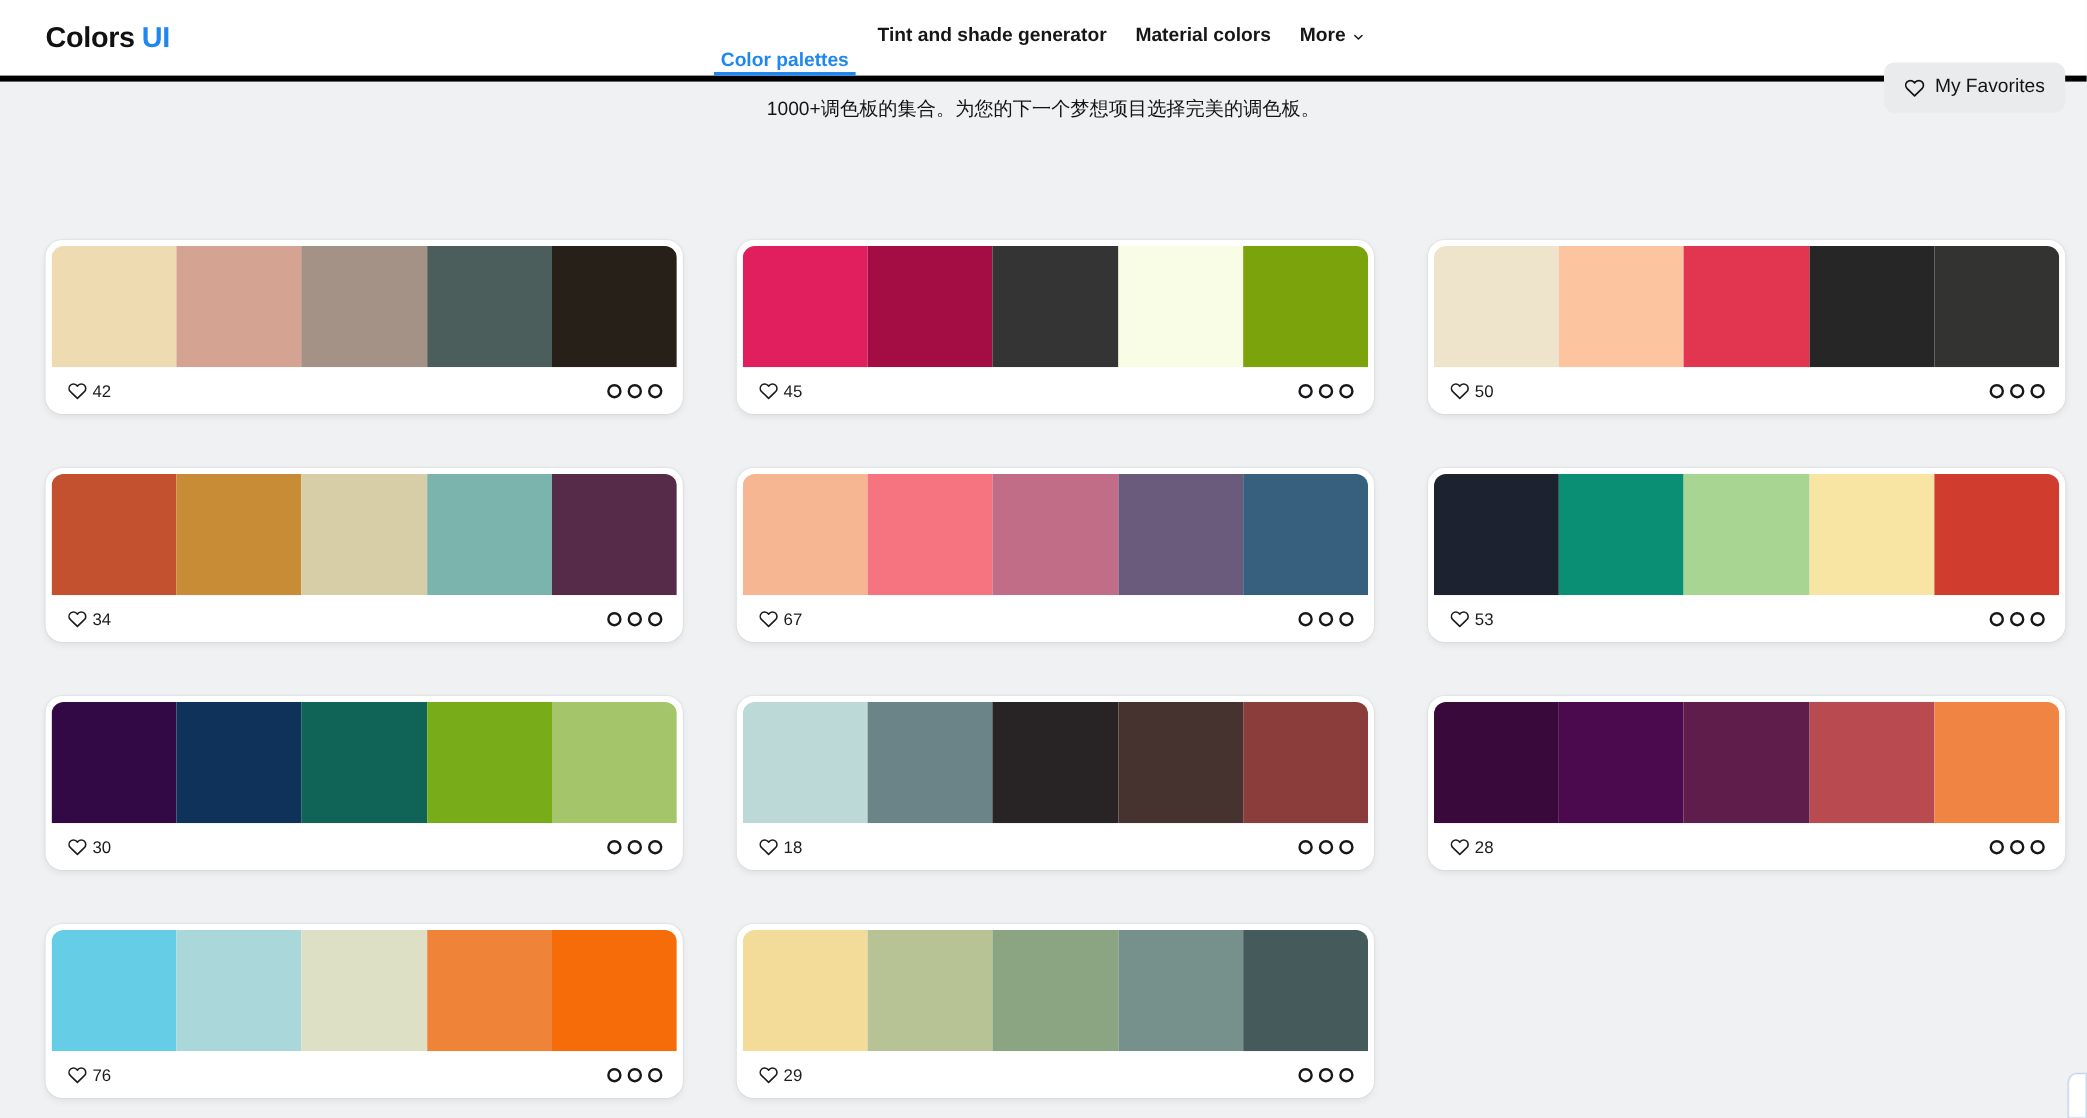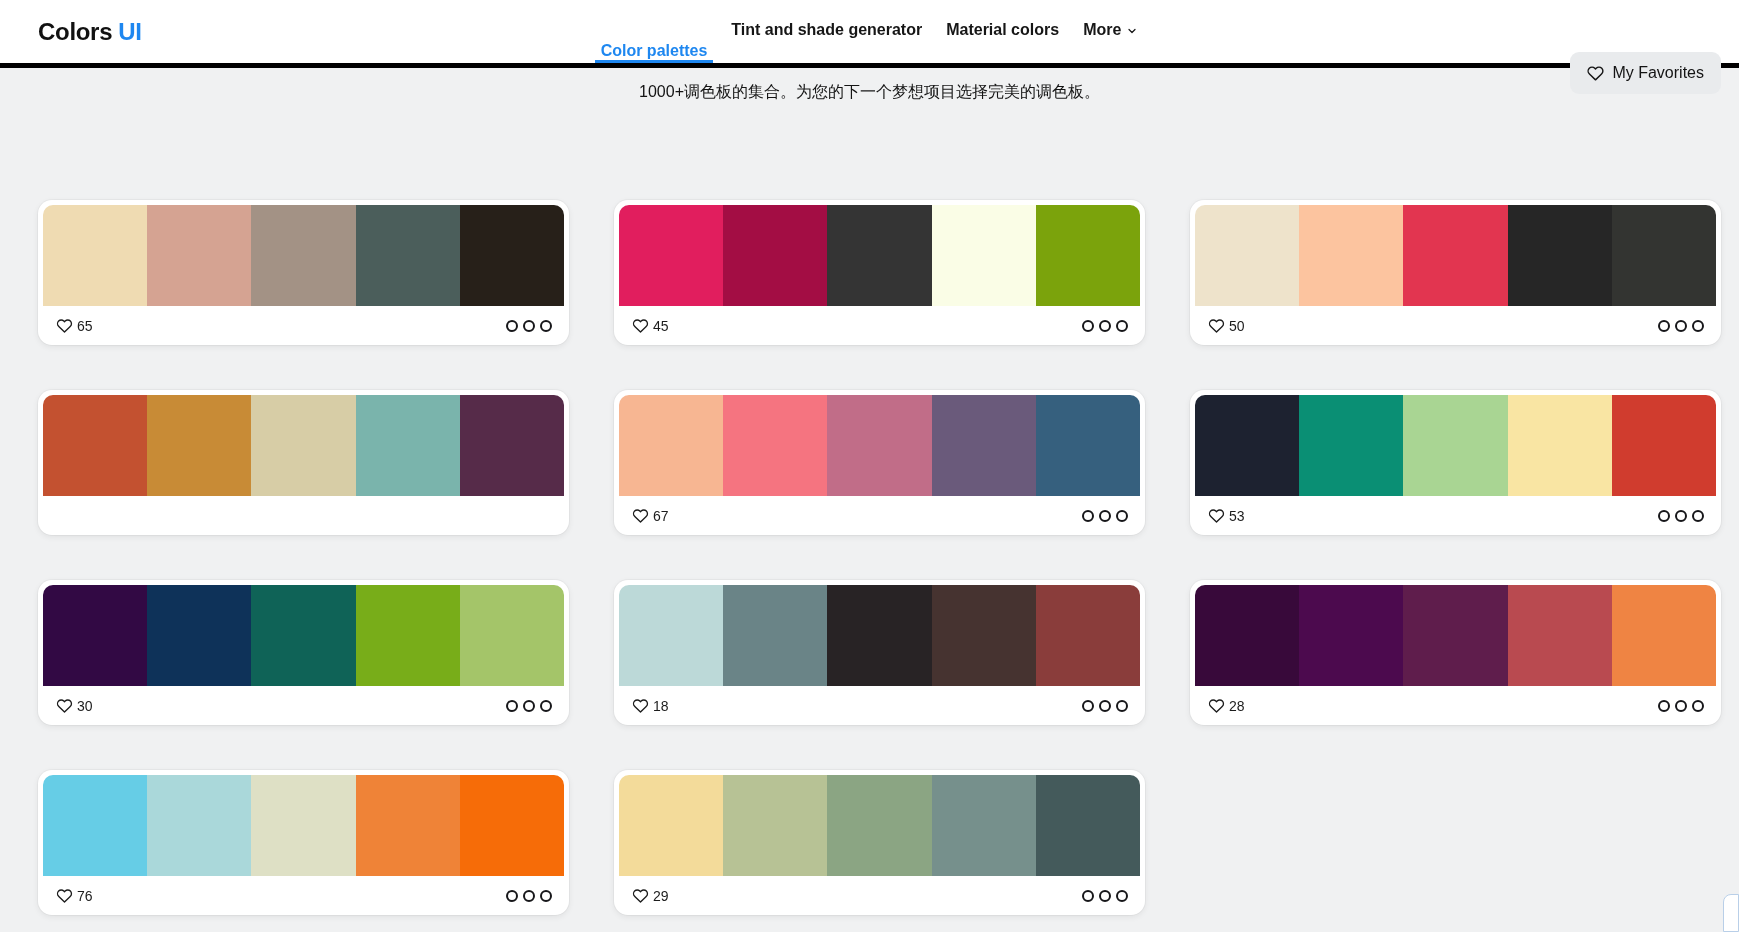--- a/index.html
+++ b/index.html
@@ -189,21 +189,21 @@
         <div class="swatch" style="background: rgb(75, 94, 91);"></div>
         <div class="swatch" style="background: rgb(39, 32, 25);"></div>
       </div>
       <div class="card-footer">
         <div class="likes">
           <span style="display: flex;">
             <svg width="17" height="16" viewBox="0 0 24 24" fill="none" stroke="#1c1c1c" stroke-width="2" stroke-linecap="round" stroke-linejoin="round">
               <path d="M20.8 4.6a5.5 5.5 0 0 0-7.8 0L12 5.7l-1-1.1a5.5 5.5 0 0 0-7.8 7.8l1 1L12 21l7.8-7.6 1-1a5.5 5.5 0 0 0 0-7.8z"></path>
             </svg>
           </span>
-          <span>65</span>
+          <span>42</span>
         </div>
         <div class="dots">
           <span class="dot"></span>
           <span class="dot"></span>
           <span class="dot"></span>
         </div>
       </div>
     </article>
     <article class="card">
       <div class="swatches">
@@ -254,20 +254,35 @@
       </div>
     </article>
     <article class="card">
       <div class="swatches">
         <div class="swatch" style="background: rgb(195, 81, 48);"></div>
         <div class="swatch" style="background: rgb(200, 139, 54);"></div>
         <div class="swatch" style="background: rgb(215, 205, 166);"></div>
         <div class="swatch" style="background: rgb(122, 180, 172);"></div>
         <div class="swatch" style="background: rgb(86, 43, 73);"></div>
       </div>
+      <div class="card-footer">
+        <div class="likes">
+          <span style="display: flex;">
+            <svg width="17" height="16" viewBox="0 0 24 24" fill="none" stroke="#1c1c1c" stroke-width="2" stroke-linecap="round" stroke-linejoin="round">
+              <path d="M20.8 4.6a5.5 5.5 0 0 0-7.8 0L12 5.7l-1-1.1a5.5 5.5 0 0 0-7.8 7.8l1 1L12 21l7.8-7.6 1-1a5.5 5.5 0 0 0 0-7.8z"></path>
+            </svg>
+          </span>
+          <span>34</span>
+        </div>
+        <div class="dots">
+          <span class="dot"></span>
+          <span class="dot"></span>
+          <span class="dot"></span>
+        </div>
+      </div>
     </article>
     <article class="card">
       <div class="swatches">
         <div class="swatch" style="background: rgb(247, 182, 146);"></div>
         <div class="swatch" style="background: rgb(245, 116, 128);"></div>
         <div class="swatch" style="background: rgb(193, 109, 136);"></div>
         <div class="swatch" style="background: rgb(106, 90, 123);"></div>
         <div class="swatch" style="background: rgb(54, 96, 126);"></div>
       </div>
       <div class="card-footer">

